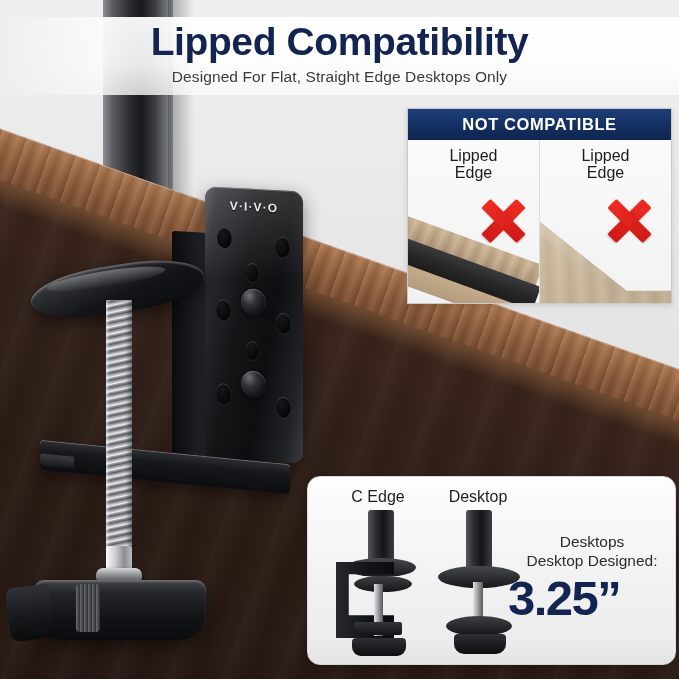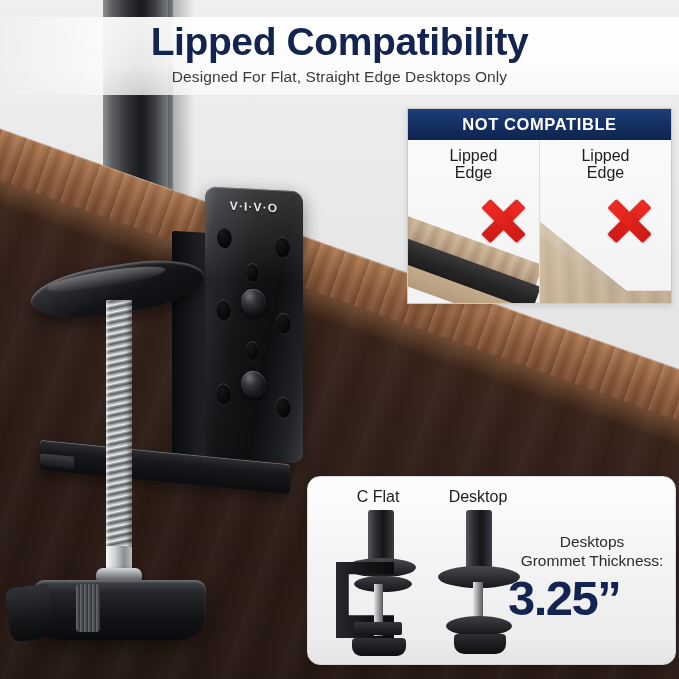--- a/index.html
+++ b/index.html
@@ -303,21 +303,21 @@
             <i></i>
           </div>
       </div>
 
     </div>
     <div class="nc-divider"></div>
   </div>
 
   <div class="mp"></div>
 
-  <div class="mp-label" style="left:318px;top:488px;">C Flat</div>
+  <div class="mp-label" style="left:318px;top:488px;">C Edge</div>
   <div class="mp-label" style="left:418px;top:488px;">Desktop</div>
 
   <div class="cc">
     <div class="cc-pole"></div>
     <div class="cc-disc"></div>
     <div class="cc-bracket"></div>
     <div class="cc-oval"></div>
     <div class="cc-shaft"></div>
     <div class="cc-shelf"></div>
     <div class="cc-knob"></div>
@@ -326,18 +326,18 @@
   <div class="gr">
     <div class="gr-pole"></div>
     <div class="gr-disc1"></div>
     <div class="gr-shaft"></div>
     <div class="gr-disc2"></div>
     <div class="gr-knob"></div>
   </div>
 
   <div class="mp-max">
     <span>Desktops</span><br>
-    <span>Grommet Thickness:</span>
+    <span>Desktop Designed:</span>
   </div>
   <div class="mp-val">3.25”</div>
 
   <div class="bottom-shade"></div>
 </div>
 
 </body></html>

